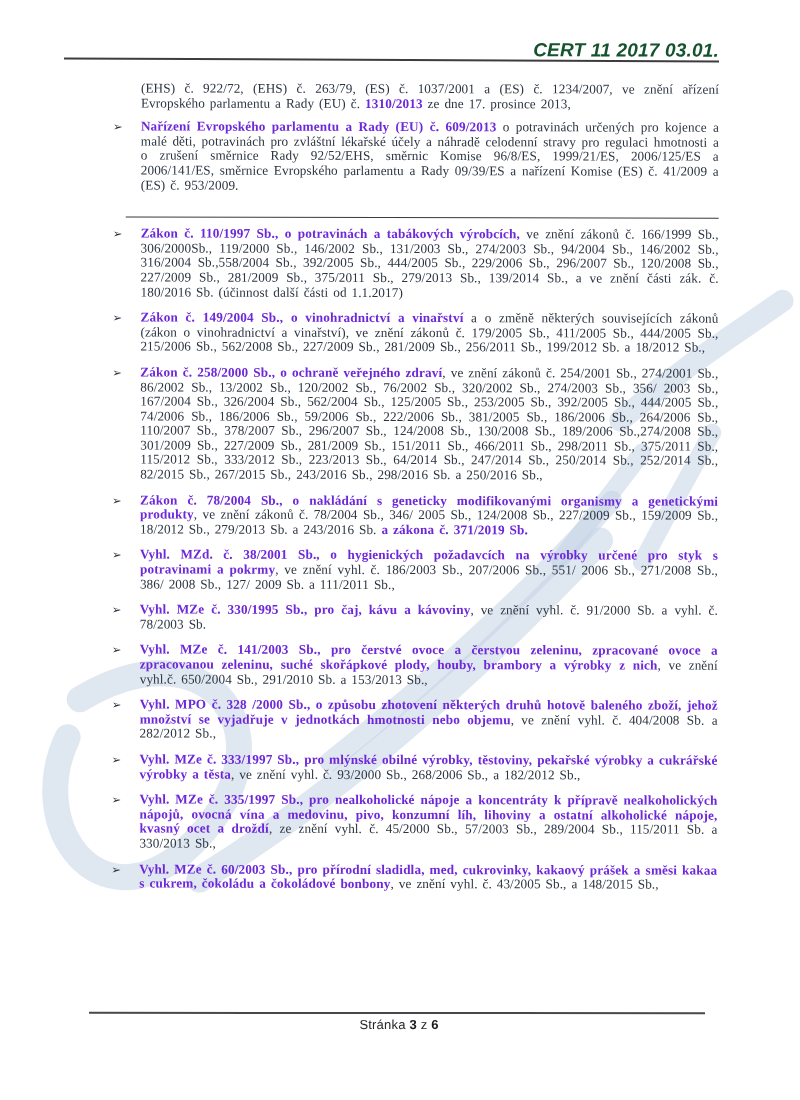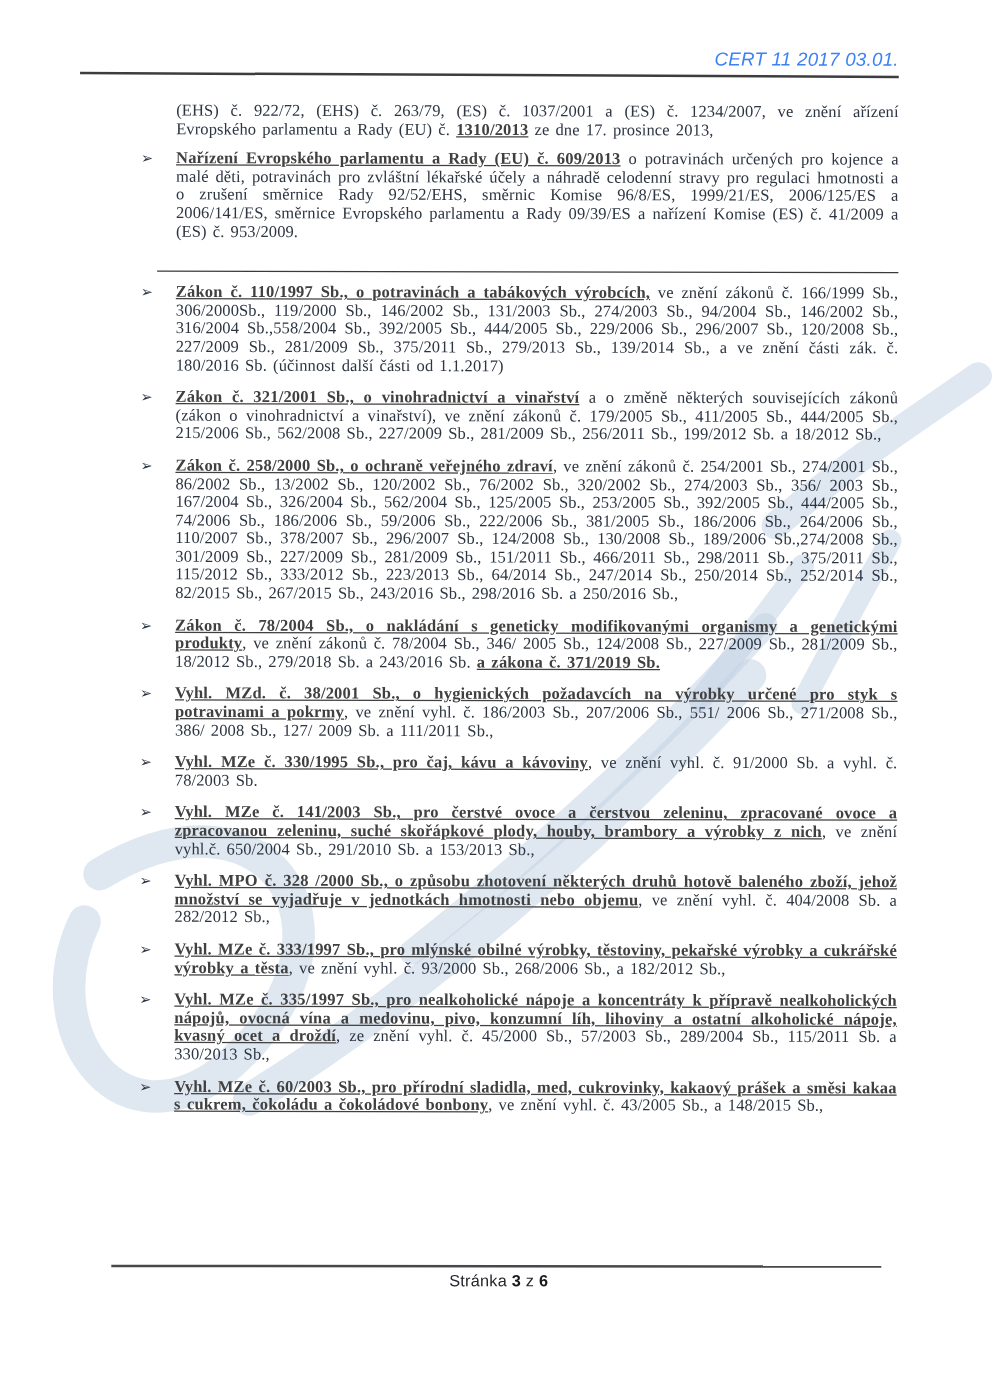--- a/index.html
+++ b/index.html
@@ -18,22 +18,22 @@
   }
   
   .watermark{
     position:absolute;left:0;top:0;width:800px;height:1100px;
     z-index:0;pointer-events:none;
   }
   
   .header-code{
     position:absolute;top:39px;right:82px;z-index:2;
     font-family:"Liberation Sans","DejaVu Sans",sans-serif;
-    font-style:italic;font-weight:400;font-size:15px;
-    letter-spacing:0.2px;color:#3b82f6;
+    font-style:italic;font-weight:700;font-size:19px;
+    letter-spacing:0.2px;color:#14532d;
   }
   .header-rule{
     position:absolute;left:63px;top:59px;width:655px;height:2px;
     background:#3d3d40;z-index:1;transform:rotate(0.15deg);
   }
   
   .content{
     position:absolute;left:140px;top:82px;width:578px;z-index:2;
     font-size:13.2px;line-height:14.6px;color:#2c3542;
     word-spacing:1.5px;letter-spacing:0.1px;
@@ -46,21 +46,21 @@
     position:relative;
     text-align:justify;
     margin:0 0 11px 0;
   }
   .bullet{
     position:absolute;left:-28px;top:0;
     font-size:11.5px;color:#2c3542;
     font-family:"DejaVu Sans",sans-serif;
   }
   .run{white-space:normal;}
-  b.run{color:#404040;letter-spacing:0.15px;text-decoration:underline;}
+  b.run{color:#6d28d9;letter-spacing:0.15px;}
   .sep{
     margin:24px 0 9px -15px;
     width:593px;height:0;
     border-top:1.7px solid #3a3a3e;
   }
   
   .footer-rule{
     position:absolute;left:90px;top:1012px;width:616px;height:1.8px;
     background:#48484c;z-index:2;transform:rotate(-0.08deg);
   }
@@ -89,23 +89,23 @@
   </svg>
 
   <div class="header-code">CERT 11 2017 03.01.</div>
   <div class="header-rule"></div>
 
   <div class="content" id="doc-body">
       <div class="para"><span class="run">(EHS) č. 922/72, (EHS) č. 263/79, (ES) č. 1037/2001 a (ES) č. 1234/2007, ve znění ařízení Evropského parlamentu a Rady (EU) č. </span><b class="run">1310/2013</b><span class="run"> ze dne 17. prosince 2013,</span></div>
       <div class="item"><span class="bullet">➢</span><b class="run">Nařízení Evropského parlamentu a Rady (EU) č. 609/2013</b><span class="run"> o potravinách určených pro kojence a malé děti, potravinách pro zvláštní lékařské účely a náhradě celodenní stravy pro regulaci hmotnosti a o zrušení směrnice Rady 92/52/EHS, směrnic Komise 96/8/ES, 1999/21/ES, 2006/125/ES a 2006/141/ES, směrnice Evropského parlamentu a Rady 09/39/ES a nařízení Komise (ES) č. 41/2009 a (ES) č. 953/2009.</span></div>
       <div class="sep"></div>
       <div class="item"><span class="bullet">➢</span><b class="run">Zákon č. 110/1997 Sb., o potravinách a tabákových výrobcích,</b><span class="run"> ve znění zákonů č. 166/1999 Sb., 306/2000Sb., 119/2000 Sb., 146/2002 Sb., 131/2003 Sb., 274/2003 Sb., 94/2004 Sb., 146/2002 Sb., 316/2004 Sb.,558/2004 Sb., 392/2005 Sb., 444/2005 Sb., 229/2006 Sb., 296/2007 Sb., 120/2008 Sb., 227/2009 Sb., 281/2009 Sb., 375/2011 Sb., 279/2013 Sb., 139/2014 Sb., a ve znění části zák. č. 180/2016 Sb. (účinnost další části od 1.1.2017)</span></div>
-      <div class="item"><span class="bullet">➢</span><b class="run">Zákon č. 321/2001 Sb., o vinohradnictví a vinařství</b><span class="run"> a o změně některých souvisejících zákonů (zákon o vinohradnictví a vinařství), ve znění zákonů č. 179/2005 Sb., 411/2005 Sb., 444/2005 Sb., 215/2006 Sb., 562/2008 Sb., 227/2009 Sb., 281/2009 Sb., 256/2011 Sb., 199/2012 Sb. a 18/2012 Sb.,</span></div>
+      <div class="item"><span class="bullet">➢</span><b class="run">Zákon č. 149/2004 Sb., o vinohradnictví a vinařství</b><span class="run"> a o změně některých souvisejících zákonů (zákon o vinohradnictví a vinařství), ve znění zákonů č. 179/2005 Sb., 411/2005 Sb., 444/2005 Sb., 215/2006 Sb., 562/2008 Sb., 227/2009 Sb., 281/2009 Sb., 256/2011 Sb., 199/2012 Sb. a 18/2012 Sb.,</span></div>
       <div class="item"><span class="bullet">➢</span><b class="run">Zákon č. 258/2000 Sb., o ochraně veřejného zdraví</b><span class="run">, ve znění zákonů č. 254/2001 Sb., 274/2001 Sb., 86/2002 Sb., 13/2002 Sb., 120/2002 Sb., 76/2002 Sb., 320/2002 Sb., 274/2003 Sb., 356/ 2003 Sb., 167/2004 Sb., 326/2004 Sb., 562/2004 Sb., 125/2005 Sb., 253/2005 Sb., 392/2005 Sb., 444/2005 Sb., 74/2006 Sb., 186/2006 Sb., 59/2006 Sb., 222/2006 Sb., 381/2005 Sb., 186/2006 Sb., 264/2006 Sb., 110/2007 Sb., 378/2007 Sb., 296/2007 Sb., 124/2008 Sb., 130/2008 Sb., 189/2006 Sb.,274/2008 Sb., 301/2009 Sb., 227/2009 Sb., 281/2009 Sb., 151/2011 Sb., 466/2011 Sb., 298/2011 Sb., 375/2011 Sb., 115/2012 Sb., 333/2012 Sb., 223/2013 Sb., 64/2014 Sb., 247/2014 Sb., 250/2014 Sb., 252/2014 Sb., 82/2015 Sb., 267/2015 Sb., 243/2016 Sb., 298/2016 Sb. a 250/2016 Sb.,</span></div>
-      <div class="item"><span class="bullet">➢</span><b class="run">Zákon č. 78/2004 Sb., o nakládání s geneticky modifikovanými organismy a genetickými produkty</b><span class="run">, ve znění zákonů č. 78/2004 Sb., 346/ 2005 Sb., 124/2008 Sb., 227/2009 Sb., 281/2009 Sb., 18/2012 Sb., 279/2018 Sb. a 243/2016 Sb. </span><b class="run">a zákona č. 371/2019 Sb.</b></div>
+      <div class="item"><span class="bullet">➢</span><b class="run">Zákon č. 78/2004 Sb., o nakládání s geneticky modifikovanými organismy a genetickými produkty</b><span class="run">, ve znění zákonů č. 78/2004 Sb., 346/ 2005 Sb., 124/2008 Sb., 227/2009 Sb., 159/2009 Sb., 18/2012 Sb., 279/2013 Sb. a 243/2016 Sb. </span><b class="run">a zákona č. 371/2019 Sb.</b></div>
       <div class="item"><span class="bullet">➢</span><b class="run">Vyhl. MZd. č. 38/2001 Sb., o hygienických požadavcích na výrobky určené pro styk s potravinami a pokrmy</b><span class="run">, ve znění vyhl. č. 186/2003 Sb., 207/2006 Sb., 551/ 2006 Sb., 271/2008 Sb., 386/ 2008 Sb., 127/ 2009 Sb. a 111/2011 Sb.,</span></div>
       <div class="item"><span class="bullet">➢</span><b class="run">Vyhl. MZe č. 330/1995 Sb., pro čaj, kávu a kávoviny</b><span class="run">, ve znění vyhl. č. 91/2000 Sb. a vyhl. č. 78/2003 Sb.</span></div>
       <div class="item"><span class="bullet">➢</span><b class="run">Vyhl. MZe č. 141/2003 Sb., pro čerstvé ovoce a čerstvou zeleninu, zpracované ovoce a zpracovanou zeleninu, suché skořápkové plody, houby, brambory a výrobky z nich</b><span class="run">, ve znění vyhl.č. 650/2004 Sb., 291/2010 Sb. a 153/2013 Sb.,</span></div>
       <div class="item"><span class="bullet">➢</span><b class="run">Vyhl. MPO č. 328 /2000 Sb., o způsobu zhotovení některých druhů hotově baleného zboží, jehož množství se vyjadřuje v jednotkách hmotnosti nebo objemu</b><span class="run">, ve znění vyhl. č. 404/2008 Sb. a 282/2012 Sb.,</span></div>
       <div class="item"><span class="bullet">➢</span><b class="run">Vyhl. MZe č. 333/1997 Sb., pro mlýnské obilné výrobky, těstoviny, pekařské výrobky a cukrářské výrobky a těsta</b><span class="run">, ve znění vyhl. č. 93/2000 Sb., 268/2006 Sb., a 182/2012 Sb.,</span></div>
       <div class="item"><span class="bullet">➢</span><b class="run">Vyhl. MZe č. 335/1997 Sb., pro nealkoholické nápoje a koncentráty k přípravě nealkoholických nápojů, ovocná vína a medovinu, pivo, konzumní líh, lihoviny a ostatní alkoholické nápoje, kvasný ocet a droždí</b><span class="run">, ze znění vyhl. č. 45/2000 Sb., 57/2003 Sb., 289/2004 Sb., 115/2011 Sb. a 330/2013 Sb.,</span></div>
       <div class="item"><span class="bullet">➢</span><b class="run">Vyhl. MZe č. 60/2003 Sb., pro přírodní sladidla, med, cukrovinky, kakaový prášek a směsi kakaa s cukrem, čokoládu a čokoládové bonbony</b><span class="run">, ve znění vyhl. č. 43/2005 Sb., a 148/2015 Sb.,</span></div>
     </div>
 
   <div class="footer-rule"></div>

